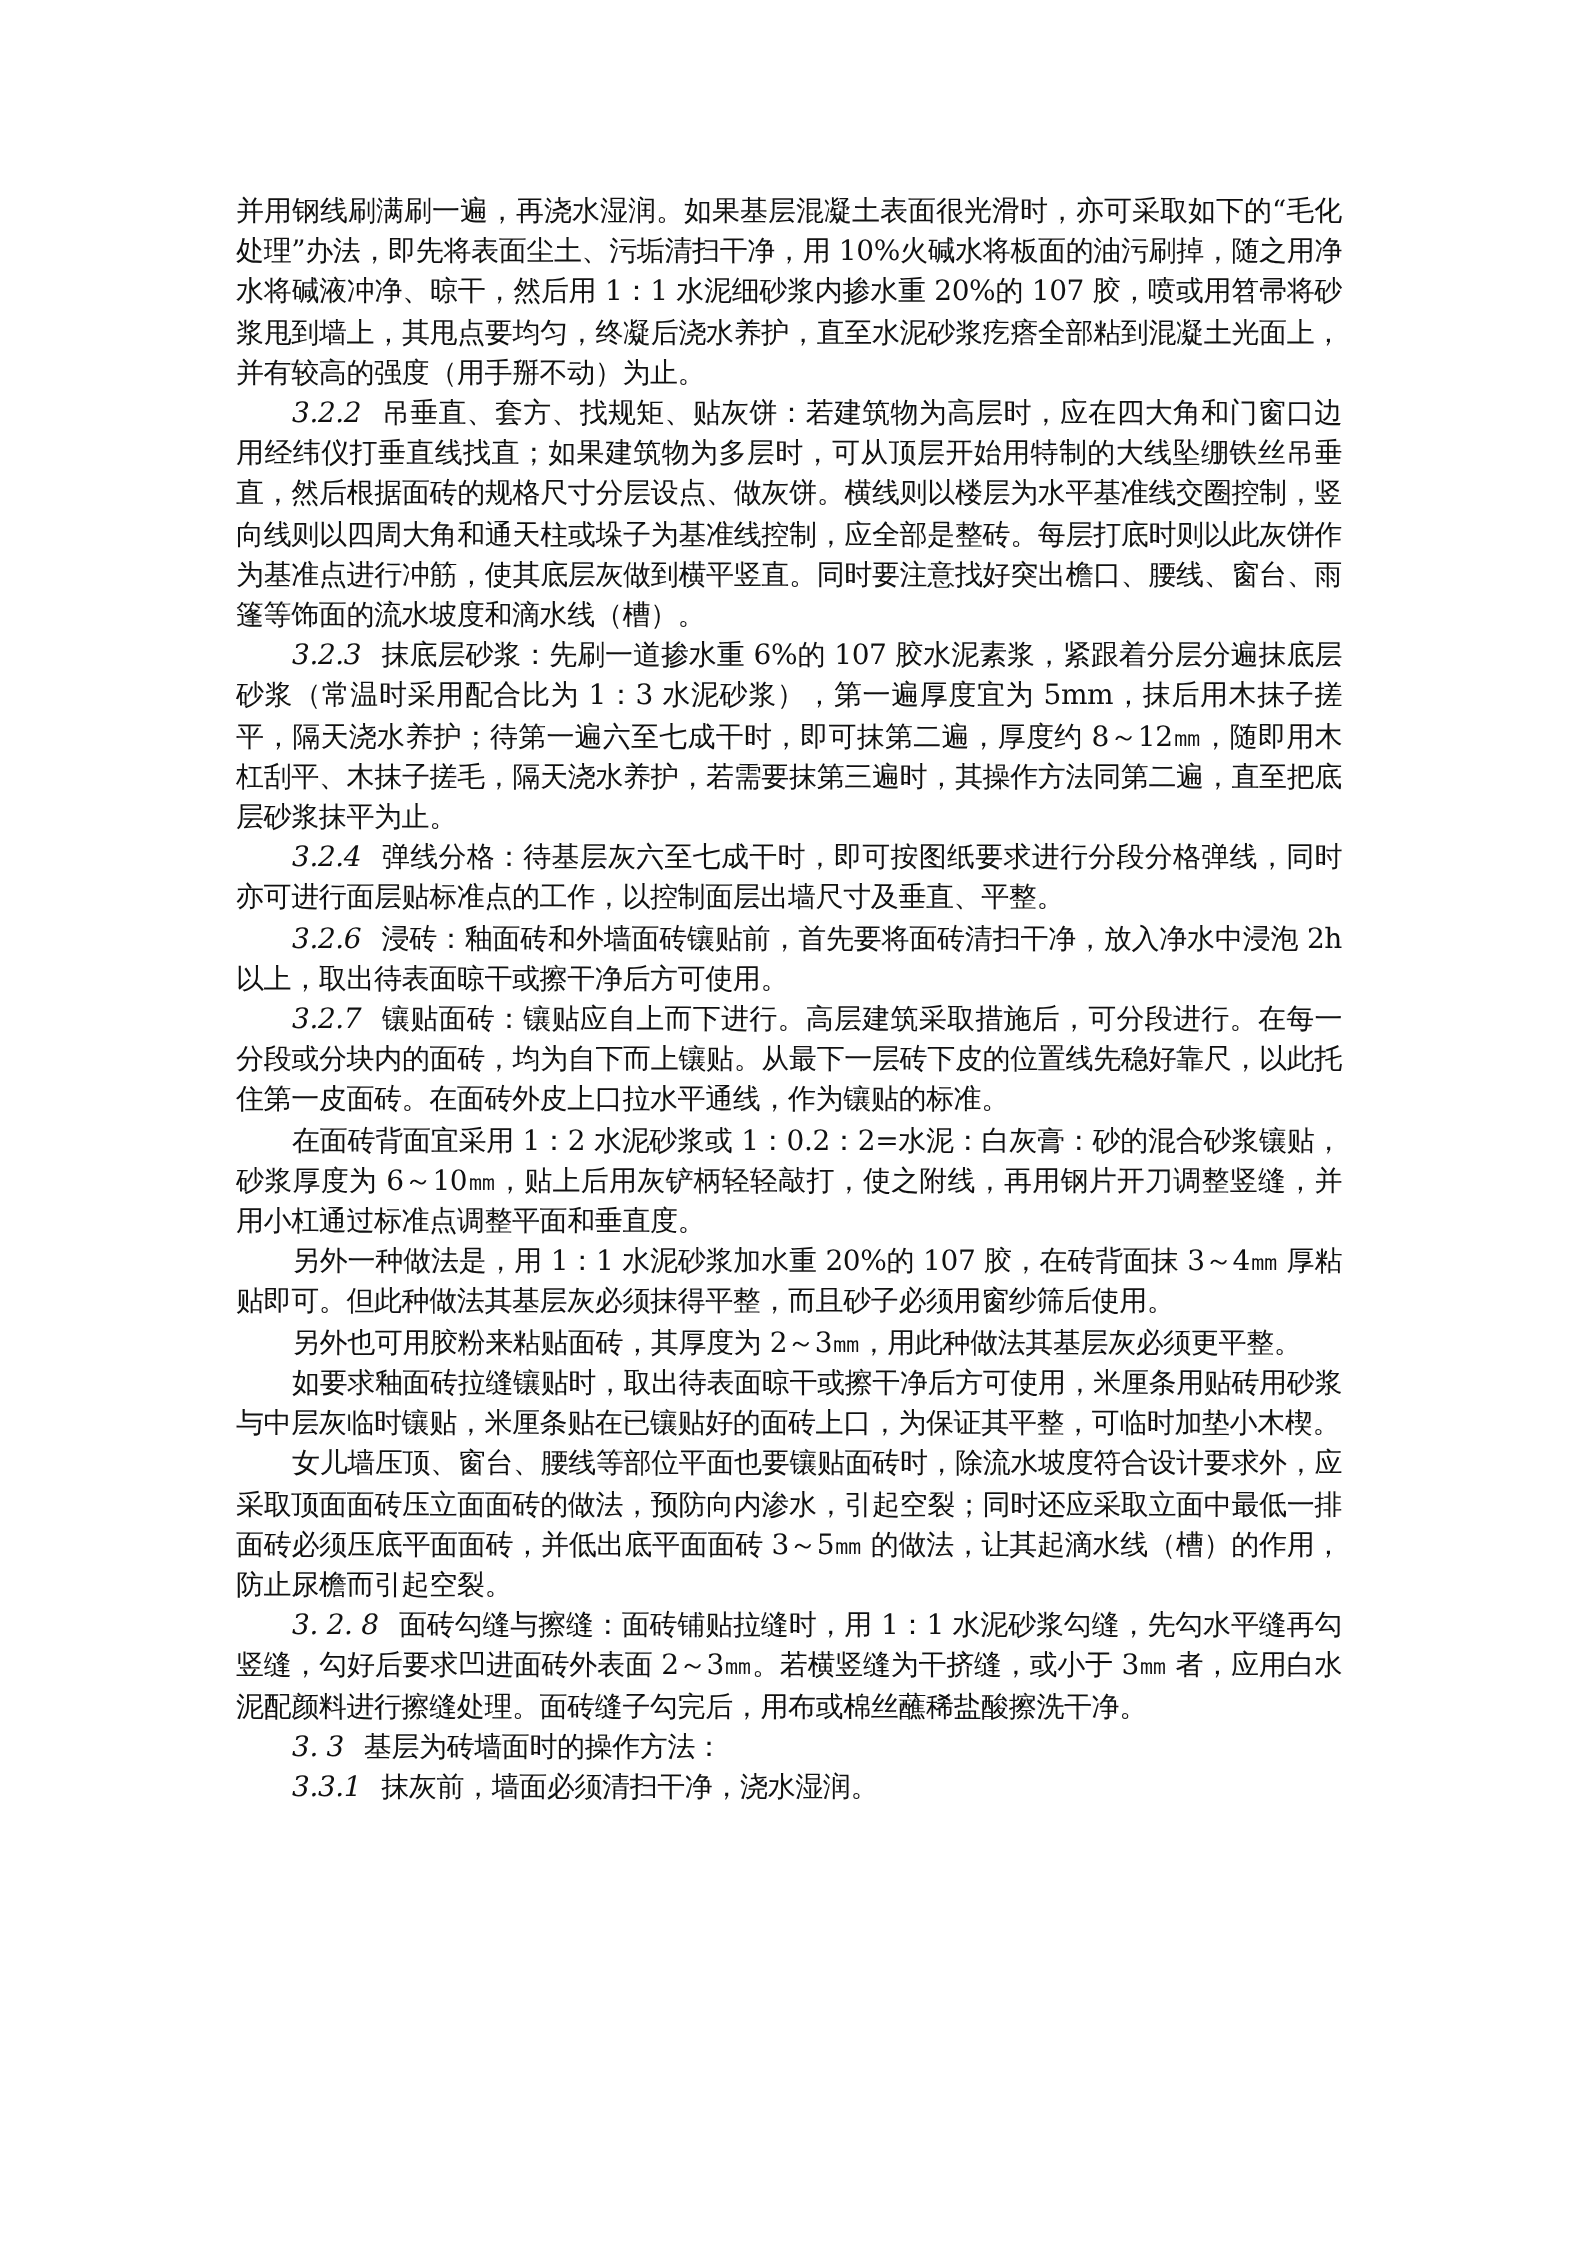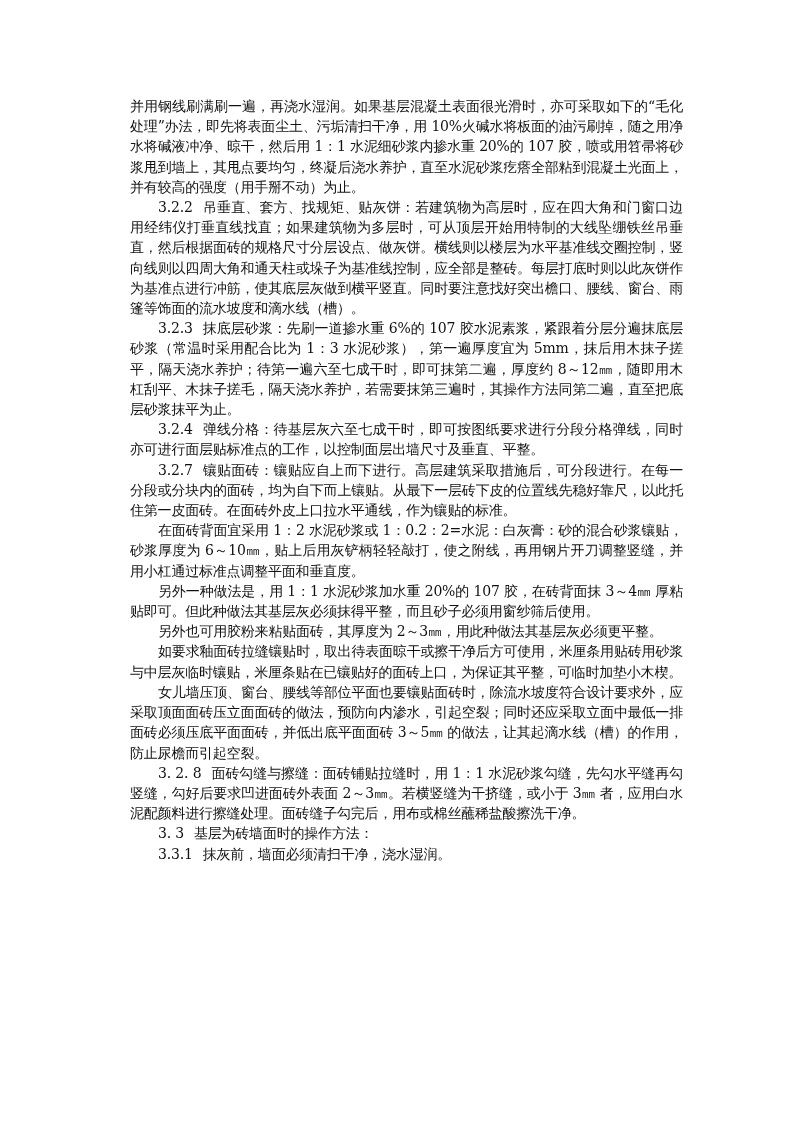--- a/index.html
+++ b/index.html
@@ -1,46 +1,47 @@
 <!DOCTYPE html>
 <html><head>
   <meta charset="utf-8">
   <style>
     html, body { margin: 0; padding: 0; background: #ffffff; }
     body { width: 793px; height: 1122px; position: relative; overflow: hidden; }
     .page {
       position: absolute;
-      left: 130px;
+      left: 118px;
       top: 96px;
       width: 553px;
       font-family: "DejaVu Serif", "Liberation Serif", serif;
       font-size: 14px;
       line-height: 20.2px;
       color: #111111;
       text-align: justify;
       letter-spacing: -0.2px;
     }
     .page p { margin: 0; }
     .indent { text-indent: 28px; }
     .noindent { text-indent: 0; }
-    .sec { margin-right: 10px; }
+    .sec { margin-right: 10px; font-style: italic; }
   </style>
 </head>
 <body>
 
 <div class="page">
   <p class="noindent"><span>并用钢线刷满刷一遍，再浇水湿润。如果基层混凝土表面很光滑时，亦可采取如下的“毛化处理”办法，即先将表面尘土、污垢清扫干净，用 10%火碱水将板面的油污刷掉，随之用净水将碱液冲净、晾干，然后用 1：1 水泥细砂浆内掺水重 20%的 107 胶，喷或用笤帚将砂浆甩到墙上，其甩点要均匀，终凝后浇水养护，直至水泥砂浆疙瘩全部粘到混凝土光面上，并有较高的强度（用手掰不动）为止。</span></p>
 
   <p class="indent"><span class="sec">3.2.2</span><span>吊垂直、套方、找规矩、贴灰饼：若建筑物为高层时，应在四大角和门窗口边用经纬仪打垂直线找直；如果建筑物为多层时，可从顶层开始用特制的大线坠绷铁丝吊垂直，然后根据面砖的规格尺寸分层设点、做灰饼。横线则以楼层为水平基准线交圈控制，竖向线则以四周大角和通天柱或垛子为基准线控制，应全部是整砖。每层打底时则以此灰饼作为基准点进行冲筋，使其底层灰做到横平竖直。同时要注意找好突出檐口、腰线、窗台、雨篷等饰面的流水坡度和滴水线（槽）。</span></p>
 
   <p class="indent"><span class="sec">3.2.3</span><span>抹底层砂浆：先刷一道掺水重 6%的 107 胶水泥素浆，紧跟着分层分遍抹底层砂浆（常温时采用配合比为 1：3 水泥砂浆），第一遍厚度宜为 5mm，抹后用木抹子搓平，隔天浇水养护；待第一遍六至七成干时，即可抹第二遍，厚度约 8～12㎜，随即用木杠刮平、木抹子搓毛，隔天浇水养护，若需要抹第三遍时，其操作方法同第二遍，直至把底层砂浆抹平为止。</span></p>
 
   <p class="indent"><span class="sec">3.2.4</span><span>弹线分格：待基层灰六至七成干时，即可按图纸要求进行分段分格弹线，同时亦可进行面层贴标准点的工作，以控制面层出墙尺寸及垂直、平整。</span></p>
 
 
+  <p class="indent"><span class="sec">3.2.6</span><span>浸砖：釉面砖和外墙面砖镶贴前，首先要将面砖清扫干净，放入净水中浸泡 2h 以上，取出待表面晾干或擦干净后方可使用。</span></p>
 
   <p class="indent"><span class="sec">3.2.7</span><span>镶贴面砖：镶贴应自上而下进行。高层建筑采取措施后，可分段进行。在每一分段或分块内的面砖，均为自下而上镶贴。从最下一层砖下皮的位置线先稳好靠尺，以此托住第一皮面砖。在面砖外皮上口拉水平通线，作为镶贴的标准。</span></p>
 
   <p class="indent"><span>在面砖背面宜采用 1：2 水泥砂浆或 1：0.2：2=水泥：白灰膏：砂的混合砂浆镶贴，砂浆厚度为 6～10㎜，贴上后用灰铲柄轻轻敲打，使之附线，再用钢片开刀调整竖缝，并用小杠通过标准点调整平面和垂直度。</span></p>
 
   <p class="indent"><span>另外一种做法是，用 1：1 水泥砂浆加水重 20%的 107 胶，在砖背面抹 3～4㎜ 厚粘贴即可。但此种做法其基层灰必须抹得平整，而且砂子必须用窗纱筛后使用。</span></p>
 
   <p class="indent"><span>另外也可用胶粉来粘贴面砖，其厚度为 2～3㎜，用此种做法其基层灰必须更平整。</span></p>
 
   <p class="indent"><span>如要求釉面砖拉缝镶贴时，取出待表面晾干或擦干净后方可使用，米厘条用贴砖用砂浆与中层灰临时镶贴，米厘条贴在已镶贴好的面砖上口，为保证其平整，可临时加垫小木楔。</span></p>

